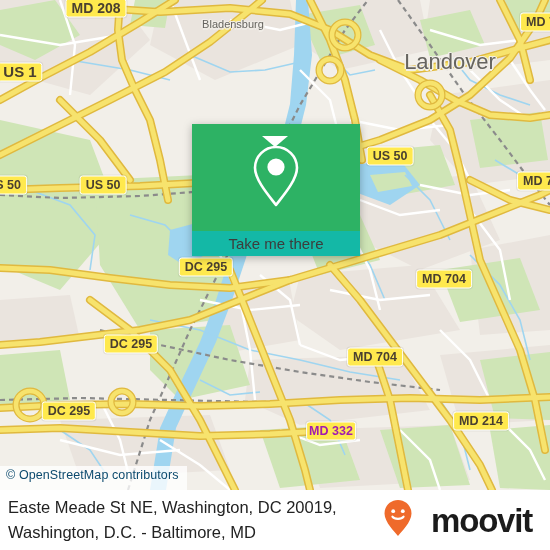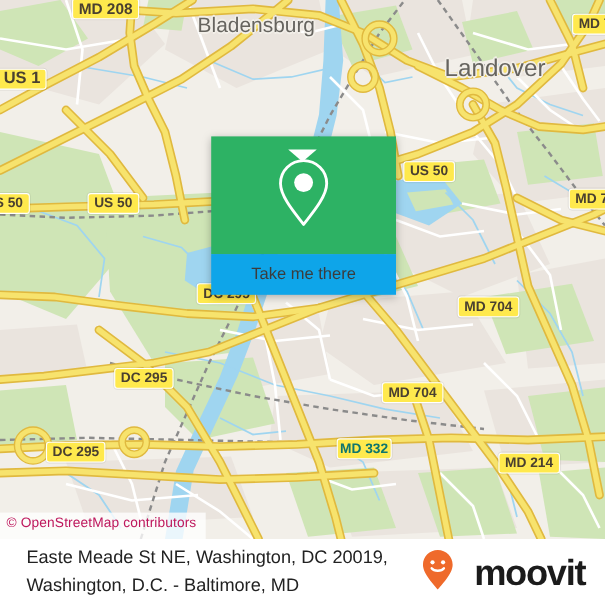--- a/index.html
+++ b/index.html
@@ -13,37 +13,37 @@
 
   
   #map{position:absolute;left:0;top:0;width:550px;height:490px;overflow:hidden;background:#f2efe9;}
   #map svg{display:block;}
 
   
   #attrib{
     position:absolute;left:0;top:466px;
     background:rgba(255,255,255,0.78);
     padding:2px 8px 13px 6px;
-    font-size:12.5px;color:#be185d;
+    font-size:12.5px;color:#0c4a6e;
     letter-spacing:.1px;
     z-index:30;
   }
 
   
   #popup{
     position:absolute;left:192px;top:124px;width:168px;
     z-index:40;
     filter:drop-shadow(0 2px 4px rgba(0,0,0,.28));
   }
   #popup-head{
     height:107px;background:#2db264;
     display:flex;align-items:center;justify-content:center;
   }
   #popup-btn{
-    height:37px;background:#0ea5e9;
+    height:25px;background:#14b8a6;
     display:flex;align-items:center;justify-content:center;
     font-size:15px;color:#3c3c3c;
     position:relative;
   }
   #popup-tail{
     position:absolute;left:50%;top:136px;
     transform:translateX(-50%);
     width:0;height:0;
     border-left:13px solid transparent;
     border-right:13px solid transparent;
@@ -53,21 +53,21 @@
 
   
   #footer{
     position:absolute;left:0;top:490px;width:550px;height:60px;
     background:#ffffff;
     display:flex;align-items:center;
     box-sizing:border-box;
   }
   #footer-text{
     flex:1;
-    padding-left:24px;
+    padding-left:8px;
     font-size:16.5px;line-height:25px;color:#222222;
   }
   #brand{
     display:flex;align-items:center;
     padding-right:18px;gap:18px;
   }
   #brand-word{
     font-size:33px;font-weight:bold;color:#1b1b1b;
     letter-spacing:-1.2px;line-height:33px;
   }
@@ -246,39 +246,39 @@
         <circle cx="430" cy="95" r="12" stroke="#e0b93f" stroke-width="7"></circle>
         <circle cx="430" cy="95" r="12"></circle>
         <circle cx="30" cy="405" r="14" stroke="#e0b93f" stroke-width="7"></circle>
         <circle cx="30" cy="405" r="14"></circle>
         <circle cx="122" cy="402" r="11" stroke="#e0b93f" stroke-width="7"></circle>
         <circle cx="122" cy="402" r="11"></circle>
       </g>
     </svg>
 
     <div>
-        <div style="position: absolute; left: 233px; top: 24px; transform: translate(-50%, -50%); font-size: 19px; color: rgb(102, 100, 95); white-space: nowrap; text-shadow: rgb(242, 239, 233) 1.5px 0px, rgb(242, 239, 233) -1.5px 0px, rgb(242, 239, 233) 0px 1.5px, rgb(242, 239, 233) 0px -1.5px, rgb(242, 239, 233) 1px 1px, rgb(242, 239, 233) -1px -1px;">Bladensburg</div>
+        <div style="position: absolute; left: 233px; top: 24px; transform: translate(-50%, -50%); font-size: 11px; color: rgb(102, 100, 95); white-space: nowrap; text-shadow: rgb(242, 239, 233) 1.5px 0px, rgb(242, 239, 233) -1.5px 0px, rgb(242, 239, 233) 0px 1.5px, rgb(242, 239, 233) 0px -1.5px, rgb(242, 239, 233) 1px 1px, rgb(242, 239, 233) -1px -1px;">Bladensburg</div>
         <div style="position: absolute; left: 450px; top: 62px; transform: translate(-50%, -50%); font-size: 22px; color: rgb(102, 100, 95); white-space: nowrap; text-shadow: rgb(242, 239, 233) 1.5px 0px, rgb(242, 239, 233) -1.5px 0px, rgb(242, 239, 233) 0px 1.5px, rgb(242, 239, 233) 0px -1.5px, rgb(242, 239, 233) 1px 1px, rgb(242, 239, 233) -1px -1px;">Landover</div>
       </div>
 
     <div>
         <div style="position: absolute; left: 96px; top: 8px; transform: translate(-50%, -50%); background: rgb(255, 233, 77); border: 1.5px solid rgb(255, 255, 255); border-radius: 3px; padding: 1px 5px 2px; font-size: 14px; font-weight: bold; color: rgb(74, 64, 48); white-space: nowrap; line-height: 14px; box-shadow: rgba(0, 0, 0, 0.06) 0px 0px 0px 1px;">MD 208</div>
         <div style="position: absolute; left: 20px; top: 72px; transform: translate(-50%, -50%); background: rgb(255, 233, 77); border: 1.5px solid rgb(255, 255, 255); border-radius: 3px; padding: 1px 5px 2px; font-size: 15px; font-weight: bold; color: rgb(74, 64, 48); white-space: nowrap; line-height: 14px; box-shadow: rgba(0, 0, 0, 0.06) 0px 0px 0px 1px;">US 1</div>
         <div style="position: absolute; left: 541px; top: 22px; transform: translate(-50%, -50%); background: rgb(255, 233, 77); border: 1.5px solid rgb(255, 255, 255); border-radius: 3px; padding: 1px 5px 2px; font-size: 12.5px; font-weight: bold; color: rgb(74, 64, 48); white-space: nowrap; line-height: 14px; box-shadow: rgba(0, 0, 0, 0.06) 0px 0px 0px 1px;">MD 7</div>
         <div style="position: absolute; left: 8px; top: 185px; transform: translate(-50%, -50%); background: rgb(255, 233, 77); border: 1.5px solid rgb(255, 255, 255); border-radius: 3px; padding: 1px 5px 2px; font-size: 12.5px; font-weight: bold; color: rgb(74, 64, 48); white-space: nowrap; line-height: 14px; box-shadow: rgba(0, 0, 0, 0.06) 0px 0px 0px 1px;">S 50</div>
         <div style="position: absolute; left: 103px; top: 185px; transform: translate(-50%, -50%); background: rgb(255, 233, 77); border: 1.5px solid rgb(255, 255, 255); border-radius: 3px; padding: 1px 5px 2px; font-size: 12.5px; font-weight: bold; color: rgb(74, 64, 48); white-space: nowrap; line-height: 14px; box-shadow: rgba(0, 0, 0, 0.06) 0px 0px 0px 1px;">US 50</div>
         <div style="position: absolute; left: 390px; top: 156px; transform: translate(-50%, -50%); background: rgb(255, 233, 77); border: 1.5px solid rgb(255, 255, 255); border-radius: 3px; padding: 1px 5px 2px; font-size: 12.5px; font-weight: bold; color: rgb(74, 64, 48); white-space: nowrap; line-height: 14px; box-shadow: rgba(0, 0, 0, 0.06) 0px 0px 0px 1px;">US 50</div>
         <div style="position: absolute; left: 538px; top: 181px; transform: translate(-50%, -50%); background: rgb(255, 233, 77); border: 1.5px solid rgb(255, 255, 255); border-radius: 3px; padding: 1px 5px 2px; font-size: 12.5px; font-weight: bold; color: rgb(74, 64, 48); white-space: nowrap; line-height: 14px; box-shadow: rgba(0, 0, 0, 0.06) 0px 0px 0px 1px;">MD 7</div>
         <div style="position: absolute; left: 206px; top: 267px; transform: translate(-50%, -50%); background: rgb(255, 233, 77); border: 1.5px solid rgb(255, 255, 255); border-radius: 3px; padding: 1px 5px 2px; font-size: 12.5px; font-weight: bold; color: rgb(74, 64, 48); white-space: nowrap; line-height: 14px; box-shadow: rgba(0, 0, 0, 0.06) 0px 0px 0px 1px;">DC 295</div>
         <div style="position: absolute; left: 444px; top: 279px; transform: translate(-50%, -50%); background: rgb(255, 233, 77); border: 1.5px solid rgb(255, 255, 255); border-radius: 3px; padding: 1px 5px 2px; font-size: 12.5px; font-weight: bold; color: rgb(74, 64, 48); white-space: nowrap; line-height: 14px; box-shadow: rgba(0, 0, 0, 0.06) 0px 0px 0px 1px;">MD 704</div>
         <div style="position: absolute; left: 131px; top: 344px; transform: translate(-50%, -50%); background: rgb(255, 233, 77); border: 1.5px solid rgb(255, 255, 255); border-radius: 3px; padding: 1px 5px 2px; font-size: 12.5px; font-weight: bold; color: rgb(74, 64, 48); white-space: nowrap; line-height: 14px; box-shadow: rgba(0, 0, 0, 0.06) 0px 0px 0px 1px;">DC 295</div>
         <div style="position: absolute; left: 375px; top: 357px; transform: translate(-50%, -50%); background: rgb(255, 233, 77); border: 1.5px solid rgb(255, 255, 255); border-radius: 3px; padding: 1px 5px 2px; font-size: 12.5px; font-weight: bold; color: rgb(74, 64, 48); white-space: nowrap; line-height: 14px; box-shadow: rgba(0, 0, 0, 0.06) 0px 0px 0px 1px;">MD 704</div>
         <div style="position: absolute; left: 69px; top: 411px; transform: translate(-50%, -50%); background: rgb(255, 233, 77); border: 1.5px solid rgb(255, 255, 255); border-radius: 3px; padding: 1px 5px 2px; font-size: 12.5px; font-weight: bold; color: rgb(74, 64, 48); white-space: nowrap; line-height: 14px; box-shadow: rgba(0, 0, 0, 0.06) 0px 0px 0px 1px;">DC 295</div>
         <div style="position: absolute; left: 481px; top: 421px; transform: translate(-50%, -50%); background: rgb(255, 233, 77); border: 1.5px solid rgb(255, 255, 255); border-radius: 3px; padding: 1px 5px 2px; font-size: 12.5px; font-weight: bold; color: rgb(74, 64, 48); white-space: nowrap; line-height: 14px; box-shadow: rgba(0, 0, 0, 0.06) 0px 0px 0px 1px;">MD 214</div>
-        <div style="position: absolute; left: 331px; top: 408px; transform: translate(-50%, -50%); background: rgb(255, 233, 77); border: 1.5px solid rgb(255, 255, 255); border-radius: 3px; padding: 1px 2px 2px; font-size: 12.5px; font-weight: bold; color: #0f766e; white-space: nowrap; line-height: 14px; box-shadow: rgba(0, 0, 0, 0.06) 0px 0px 0px 1px;">MD 332</div>
+        <div style="position: absolute; left: 331px; top: 431px; transform: translate(-50%, -50%); background: rgb(255, 233, 77); border: 1.5px solid rgb(255, 255, 255); border-radius: 3px; padding: 1px 2px 2px; font-size: 12.5px; font-weight: bold; color: #a21caf; white-space: nowrap; line-height: 14px; box-shadow: rgba(0, 0, 0, 0.06) 0px 0px 0px 1px;">MD 332</div>
       </div>
   </div>
 
   <div id="attrib">© OpenStreetMap contributors</div>
 
   <div id="popup">
     <div id="popup-head">
       <span>
         <svg width="52" height="64" viewBox="0 0 52 64" xmlns="http://www.w3.org/2000/svg">
           <path d="M26 3 C14.4 3 5 12.3 5 23.8 C5 36.5 20 53 26 61 C32 53 47 36.5 47 23.8 C47 12.3 37.6 3 26 3 Z" fill="none" stroke="#ffffff" stroke-width="2.6" stroke-linejoin="round"></path>

